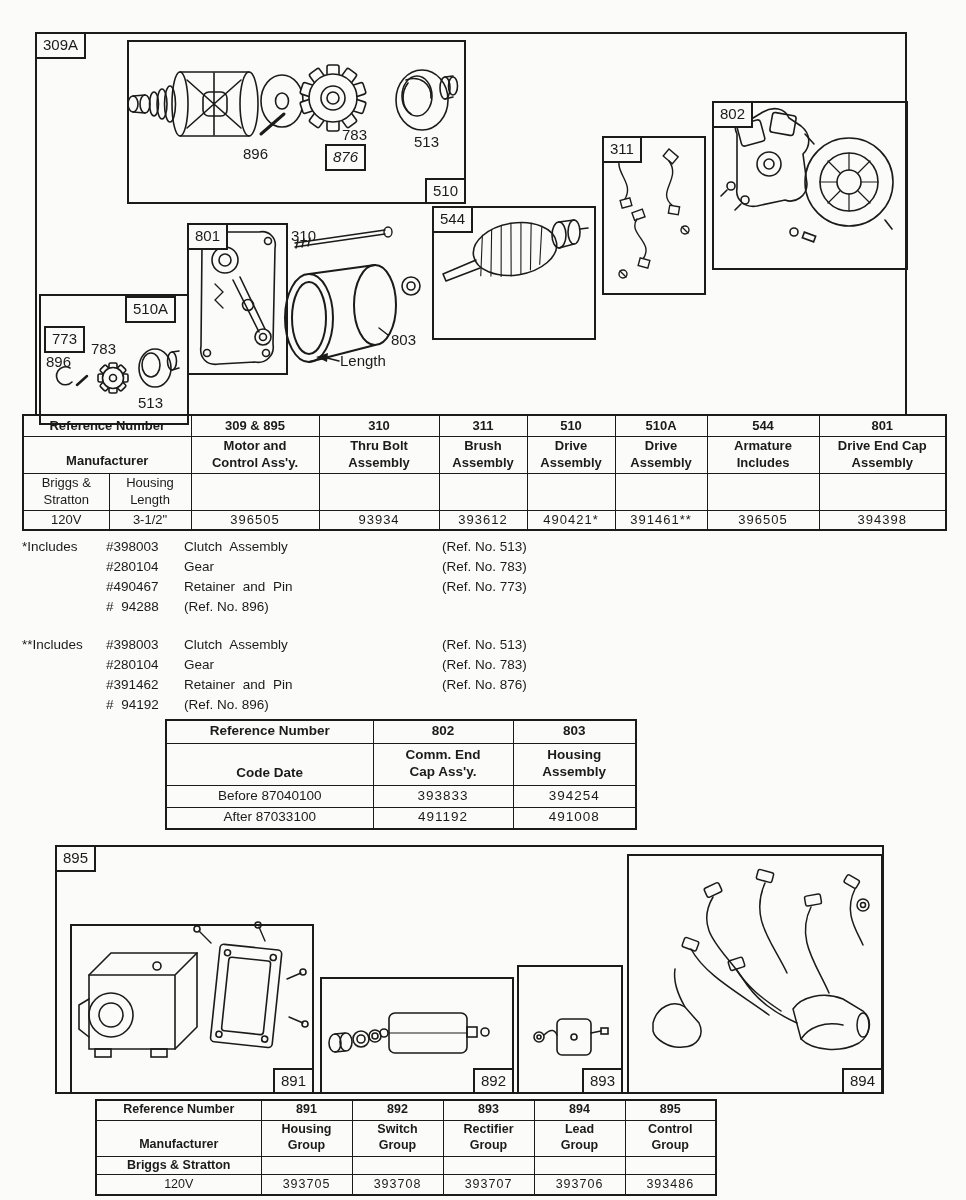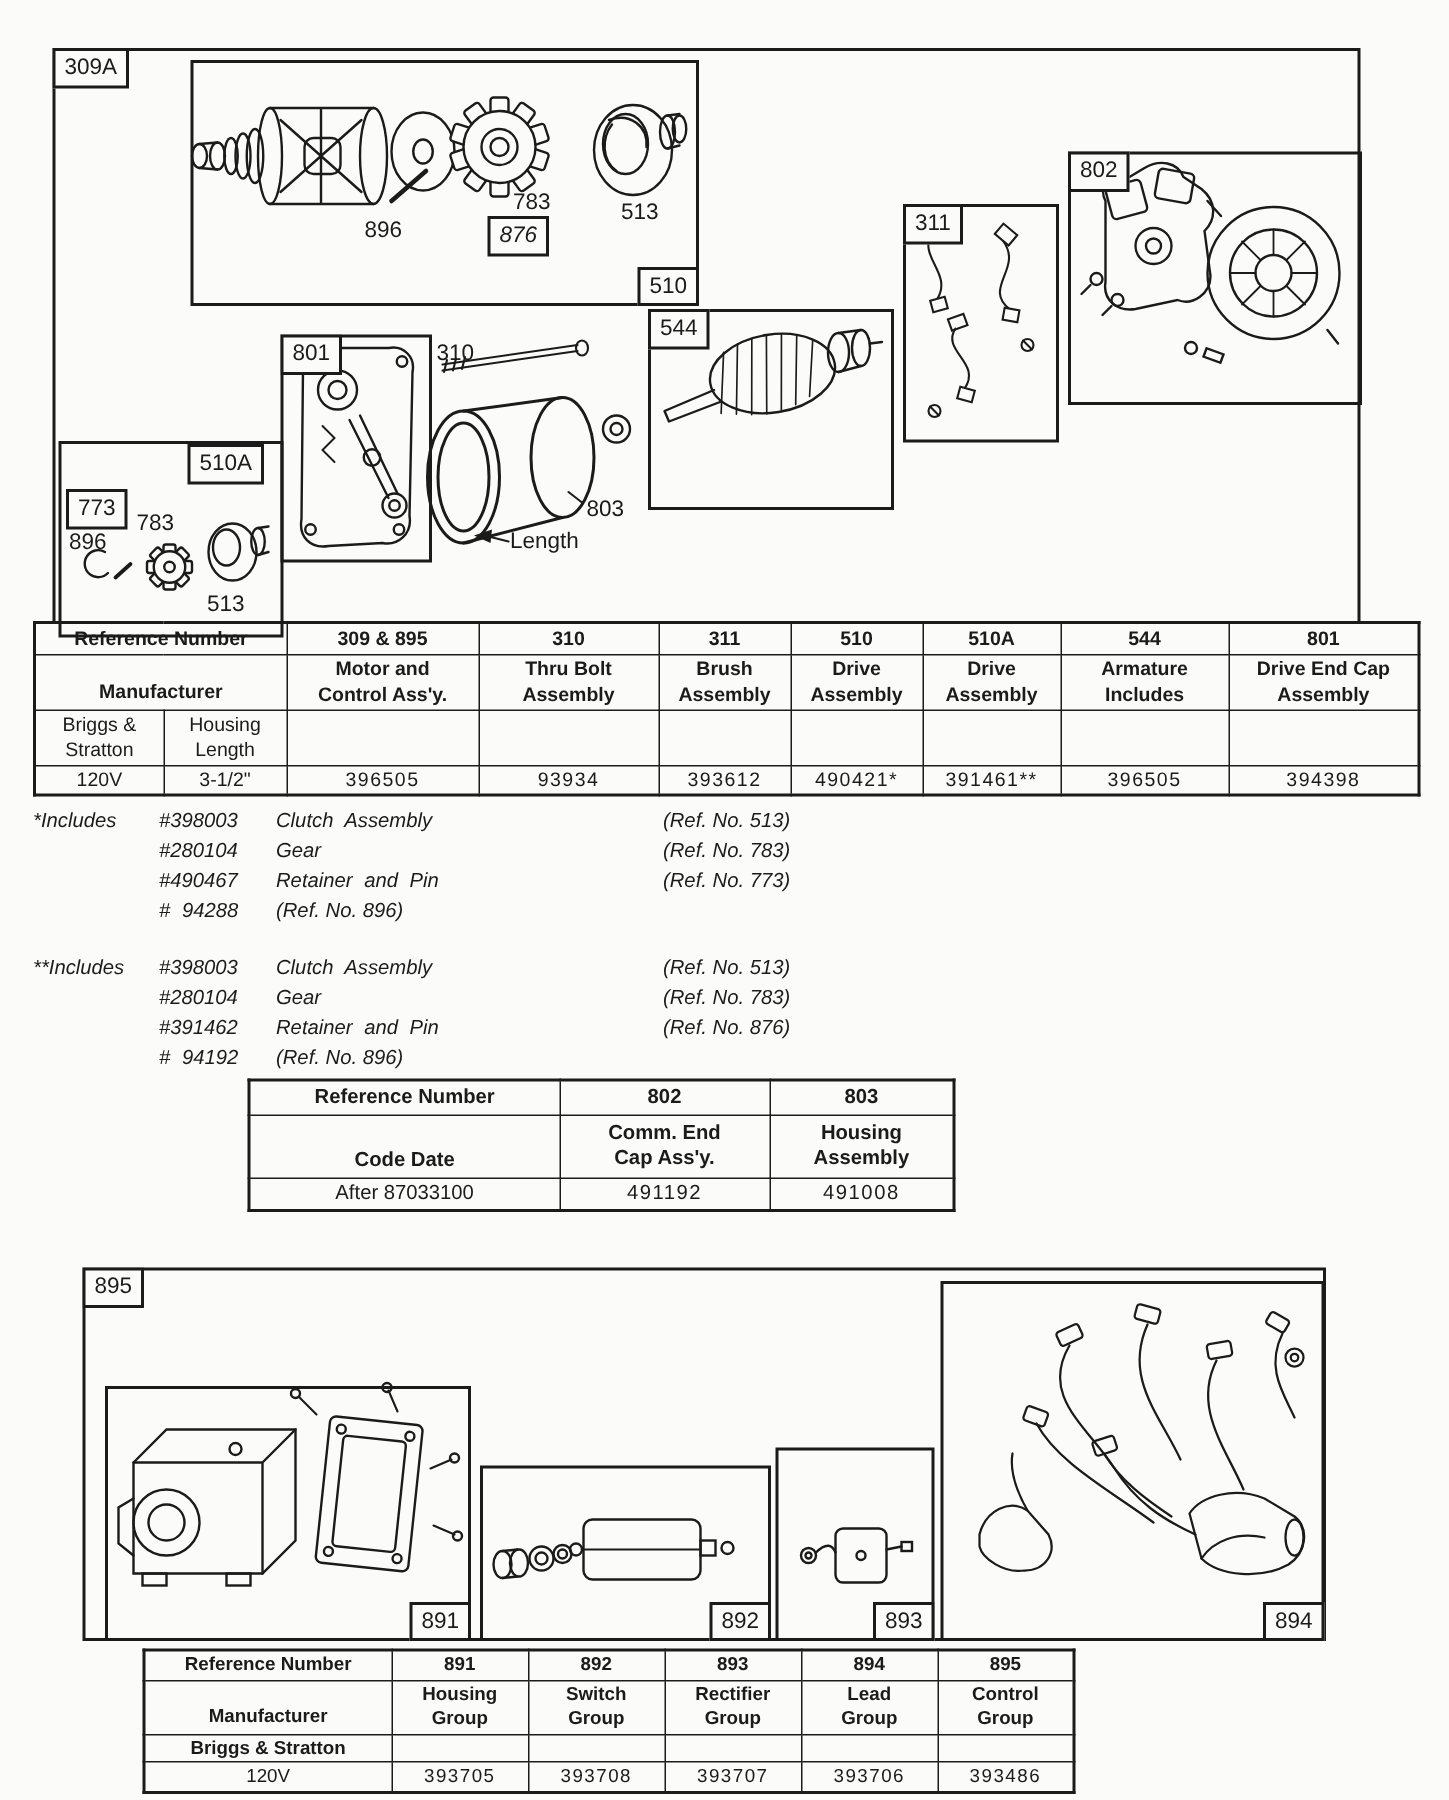--- a/index.html
+++ b/index.html
@@ -29,21 +29,21 @@
   .val{letter-spacing:1px;}
   .parts-table tr.r1{height:21px}.parts-table tr.r2{height:37px}
   .parts-table tr.r3{height:37px}.parts-table tr.r4{height:20px}
   .code-table tr.r1{height:23px}.code-table tr.r2{height:42px}
   .code-table tr.r3{height:22px}.code-table tr.r4{height:22px}
   .code-table td{font-size:13.5px;}
   .groups-table tr.r1{height:20px}.groups-table tr.r2{height:36px}
   .groups-table tr.r3{height:16px}.groups-table tr.r4{height:20px}
   .groups-table td{font-size:12.5px;}
   .footnote{position:absolute;font-size:13.5px;}
-  .fn-row{display:grid;grid-template-columns:84px 78px 258px auto;line-height:20px;font-style:italic;}
+  .fn-row{display:grid;grid-template-columns:84px 78px 258px auto;line-height:20px;}
   .fn-part,.fn-desc{word-spacing:4px;}
 </style>
 </head>
 <body>
 
 <div class="frame" style="left:35px;top:8px;width:868px;height:391px;margin-top:24px;">
 
   <svg class="art" width="864" height="387" viewBox="0 0 864 387">
 
     <g stroke="#1b1b1b" fill="none" stroke-width="1.6" stroke-linecap="round">
@@ -375,20 +375,25 @@
     <td class="bold">802</td>
     <td class="bold">803</td>
   </tr>
   <tr class="r2">
     <td class="bold bottom">Code Date</td>
     <td class="bold">Comm. End
 Cap Ass'y.</td>
     <td class="bold">Housing
 Assembly</td>
   </tr>
+  <tr class="r3">
+    <td>Before 87040100</td>
+    <td class="val">393833</td>
+    <td class="val">394254</td>
+  </tr>
   <tr class="r4">
     <td>After  87033100</td>
     <td class="val">491192</td>
     <td class="val">491008</td>
   </tr>
 </tbody>
   </table>
 
 <div class="frame" style="left:55px;top:845px;width:825px;height:245px;">
 

